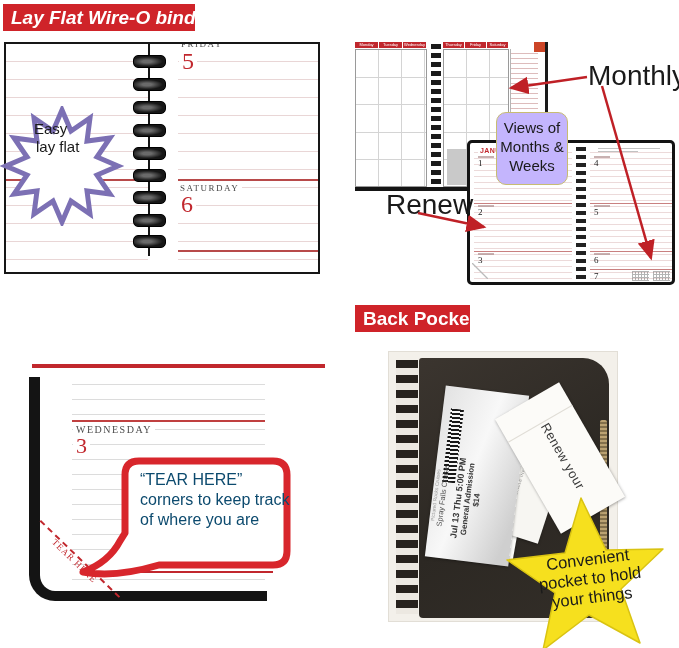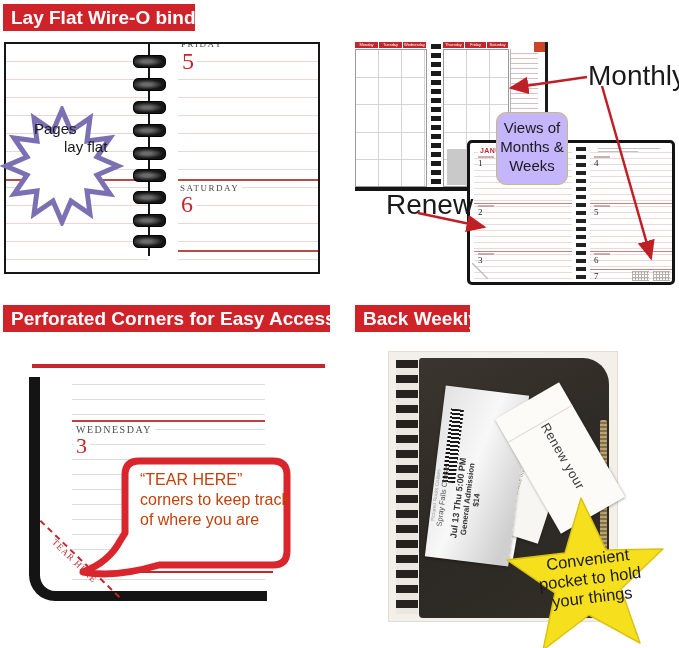--- a/index.html
+++ b/index.html
@@ -51,21 +51,21 @@
   .graylines{position:absolute;left:72px;top:384px;width:193px;height:198px;
     background:repeating-linear-gradient(to bottom,#dcdcdc 0 1px,transparent 1px 15px);}
   .blackcorner{position:absolute;left:29px;top:377px;width:238px;height:224px;
     border-left:11px solid #141414;border-bottom:10px solid #141414;
     border-bottom-left-radius:26px;box-sizing:border-box;}
   .dash{position:absolute;left:41px;top:520px;width:110px;border-top:2px dashed #c1272d;
         transform:rotate(44deg);transform-origin:left top;}
   .tearhere{position:absolute;left:57px;top:537px;font-family:"Liberation Serif",serif;font-size:9px;
             letter-spacing:1px;color:#c1272d;transform:rotate(44deg);transform-origin:left top;white-space:nowrap;}
   .bubbletext{position:absolute;left:140px;top:470px;width:158px;font-size:16px;line-height:20px;
-              color:#c2410c;z-index:6;}
+              color:#0c4a6e;z-index:6;}
   
   .photo{position:absolute;left:388px;top:351px;width:230px;height:271px;background:#f3f0ea;
          border:1px solid #e2ded6;box-sizing:border-box;}
   .wirestrip{position:absolute;left:7px;top:8px;width:22px;height:254px;background:#ece8e1;
     background-image:repeating-linear-gradient(to bottom,#27221d 0 8px,transparent 8px 15px);}
   .cover{position:absolute;left:30px;top:6px;width:190px;height:260px;
     background:linear-gradient(150deg,#3b352f 0%,#2c2823 55%,#332e28 100%);
     border-radius:3px 26px 10px 4px;}
   .goldedge{position:absolute;left:211px;top:68px;width:7px;height:185px;border-radius:2px;
     background:repeating-linear-gradient(to bottom,#bba272 0 2px,#83704b 2px 4px);}
@@ -74,21 +74,21 @@
                text-align:center;color:#333;}
   .startext{position:absolute;left:536px;top:550px;width:108px;text-align:center;font-size:16.5px;
             line-height:19px;color:#1a1a1a;transform:rotate(-7deg);z-index:31;}
   svg{display:block;}
 </style>
 </head>
 <body>
 
 <div class="canvas">
 
-  <div class="hdr" style="left:3px;top:4px;width:192px;">Lay Flat Wire-O binding</div>
+  <div class="hdr" style="left:3px;top:4px;width:192px;font-style:italic;">Lay Flat Wire-O binding</div>
 
   <div class="q1box">
     <div class="pagelines" style="left:0;width:142px;"></div>
     <div class="pagelines" style="left:172px;width:140px;"></div>
     <div class="redrule" style="left:0;width:142px;top:135px;"></div>
     <div class="redrule" style="left:172px;width:140px;top:135px;"></div>
     <div class="redrule" style="left:172px;width:140px;top:206px;"></div>
 
     <div class="daycap" style="left:172px;top:-5px;">FRIDAY</div>
     <div class="daynum" style="left:173px;top:5px;">5</div>
@@ -103,22 +103,22 @@
     <div class="loop" style="top:103px;"></div>
     <div class="loop" style="top:125px;"></div>
     <div class="loop" style="top:147px;"></div>
     <div class="loop" style="top:170px;"></div>
     <div class="loop" style="top:191px;"></div>
   </div>
 
   <svg class="abs" style="left:-4px;top:106px;z-index:3;" width="148" height="120" viewBox="0 0 148 120">
     <polygon points="122,60 101,51 114,32 91,35 94,12 75,25 66,4 57,25 38,12 41,35 18,32 31,51 10,60 31,69 18,88 41,85 38,108 57,95 66,116 75,95 94,108 91,85 114,88 101,69" fill="#ffffff" stroke="#7c70b4" stroke-width="5"></polygon>
   </svg>
-  <div class="burst-text" style="left:34px;top:120px;">Pages</div>
-  <div class="burst-text" style="left:64px;top:138px;text-align:right;">lay flat</div>
+  <div class="burst-text" style="left:34px;top:120px;">Easy</div>
+  <div class="burst-text" style="left:36px;top:138px;text-align:right;">lay flat</div>
 
 
   <div class="mspread">
     <div class="mh" style="left:0;width:23px;">Monday</div>
     <div class="mh" style="left:24px;width:23px;">Tuesday</div>
     <div class="mh" style="left:48px;width:23px;">Wednesday</div>
     <div class="mh" style="left:88px;width:21px;">Thursday</div>
     <div class="mh" style="left:110px;width:21px;">Friday</div>
     <div class="mh" style="left:132px;width:21px;">Saturday</div>
 
@@ -176,39 +176,38 @@
     <defs>
       <marker id="ah" markerWidth="9" markerHeight="8" refX="7" refY="3.5" orient="auto">
         <path d="M0,0 L8,3.5 L0,7 Z" fill="#bf2026"></path>
       </marker>
     </defs>
     <line x1="247" y1="77" x2="171" y2="88" stroke="#bf2026" stroke-width="2.5" marker-end="url(#ah)"></line>
     <line x1="262" y1="86" x2="311" y2="258" stroke="#bf2026" stroke-width="2.5" marker-end="url(#ah)"></line>
     <line x1="78" y1="213" x2="144" y2="227" stroke="#bf2026" stroke-width="2.5" marker-end="url(#ah)"></line>
   </svg>
 
-  <div class="hdr" style="left:3px;top:305px;width:327px;">Perforated Corners for Easy Access</div>
   <div class="abs" style="left:32px;top:364px;width:293px;height:4px;background:#c1272d;"></div>
 
   <div class="graylines"></div>
   <div class="redrule" style="left:72px;width:193px;top:420px;background:#c04040;"></div>
   <div class="daycap" style="left:73px;top:424px;font-size:10px;">WEDNESDAY</div>
   <div class="daynum" style="left:73px;top:435px;font-size:22px;">3</div>
 
   <div class="blackcorner"></div>
   <div class="dash"></div>
   <div class="tearhere">TEAR HERE</div>
   <div class="redrule" style="left:103px;width:170px;top:571px;background:#c1272d;"></div>
 
   <svg class="abs" style="left:75px;top:453px;z-index:5;" width="218" height="128" viewBox="0 0 218 128">
     <path d="M 64,8 L 198,8 Q 212,8 212,22 L 212,98 Q 212,112 198,112 L 84,112 Q 40,125 8,119 Q 34,109 45,88 L 50,80 L 50,22 Q 50,8 64,8 Z" fill="#ffffff" stroke="#d8262c" stroke-width="7" stroke-linejoin="round"></path>
   </svg>
   <div class="bubbletext">“TEAR HERE” corners to keep track of where you are</div>
 
-  <div class="hdr" style="left:355px;top:305px;width:115px;">Back Weekly</div>
+  <div class="hdr" style="left:355px;top:305px;width:115px;">Back Pocket</div>
 
   <div class="photo">
     <div class="wirestrip"></div>
     <div class="cover"></div>
     <div class="goldedge"></div>
 
     <div class="paper" style="left:60px;top:100px;width:66px;height:105px;background:#fbfbf8;
          transform:rotate(10deg);border-left:7px solid #a8c88c;"></div>
 
     <div class="paper" style="left:112px;top:58px;width:58px;height:128px;background:#f7f6f2;transform:rotate(18deg);">

